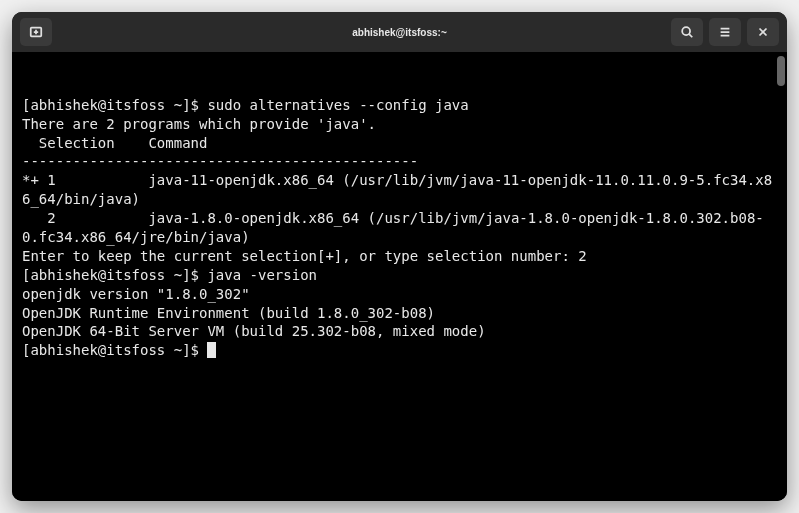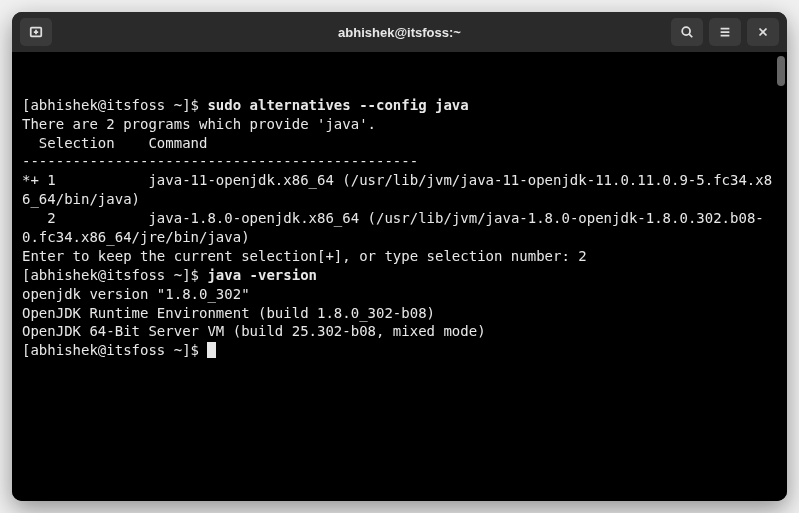--- a/index.html
+++ b/index.html
@@ -33,21 +33,21 @@
     .titlebar-left {
       display: flex;
       align-items: center;
     }
     .titlebar-center {
       position: absolute;
       left: 50%;
       transform: translateX(-50%);
       color: #e8e8e8;
       font-family: sans-serif;
-      font-size: 13px;
+      font-size: 10px;
       font-weight: 600;
     }
     .titlebar-right {
       margin-left: auto;
       display: flex;
       gap: 6px;
       align-items: center;
     }
     .tb-btn {
       background: #3a3a3a;
@@ -101,21 +101,21 @@
       vertical-align: text-bottom;
     }
     .line {
       display: block;
     }
     .prompt {
       color: #e8e8e8;
       text-align: right;
     }
     .bold {
-      font-weight: bold;
+      font-weight: normal;
     }
   </style>
 </head>
 <body>
 
 <div class="window">
   <div class="titlebar">
     <div class="titlebar-left">
       <button class="tb-btn">
         <svg viewBox="0 0 16 16">

